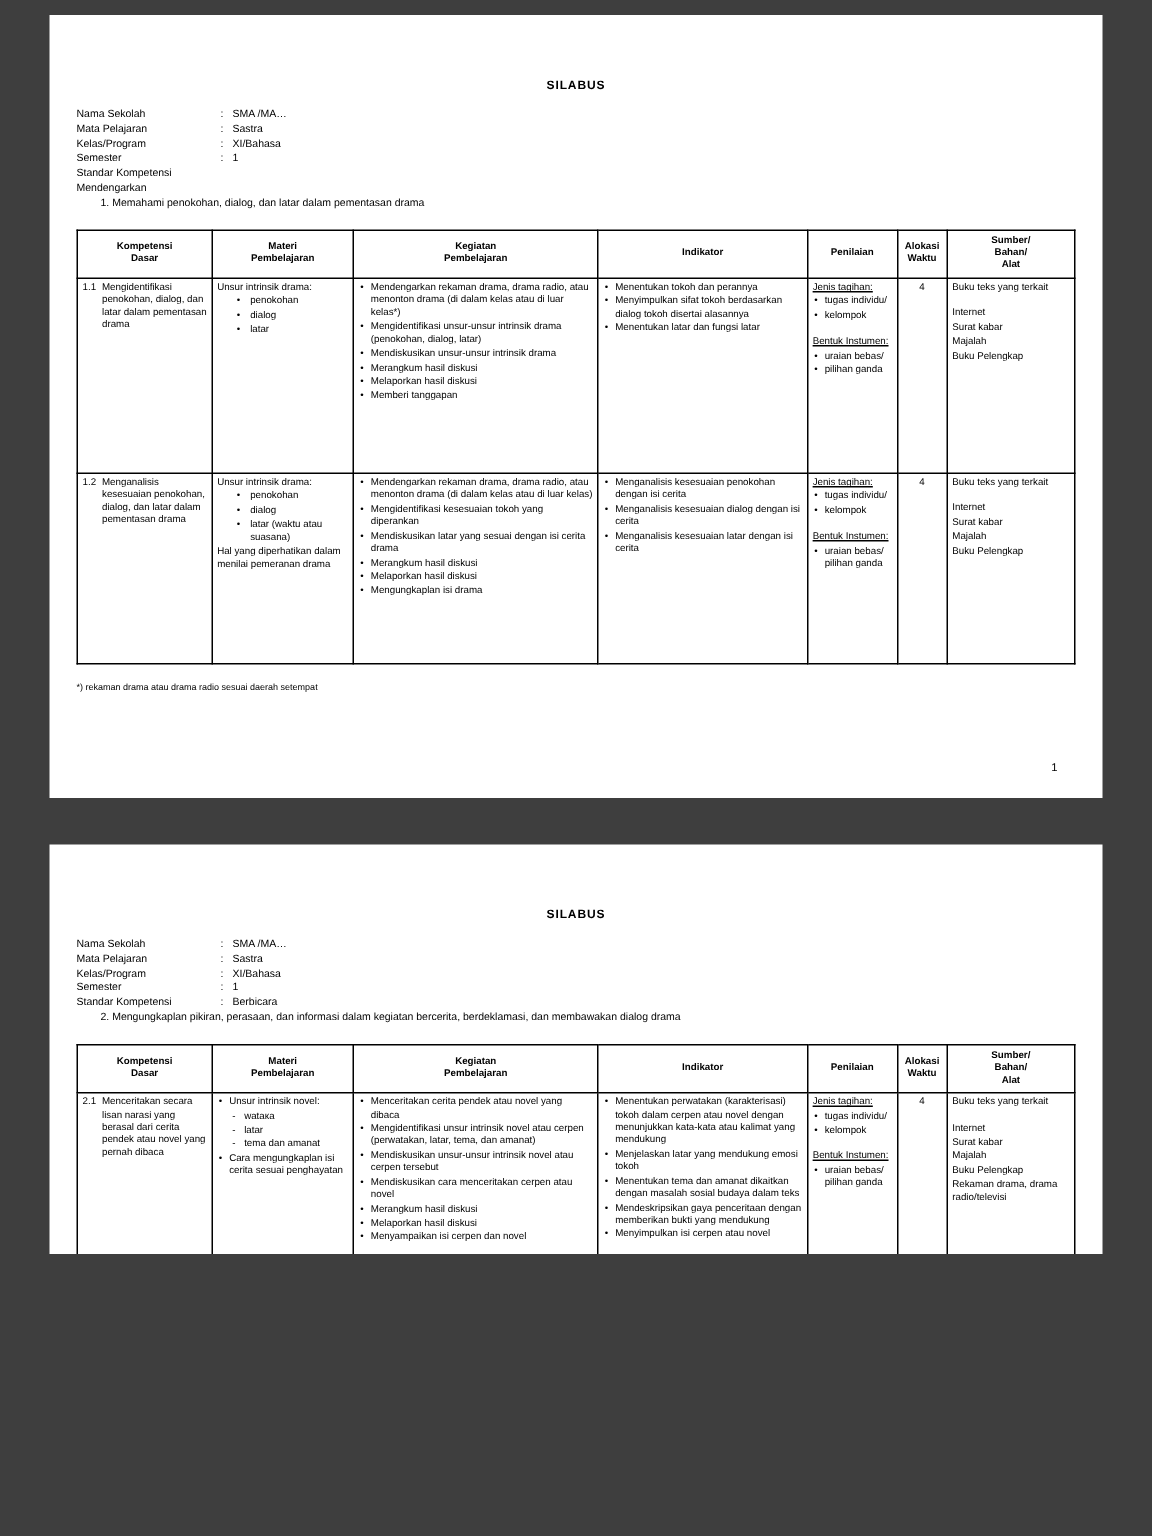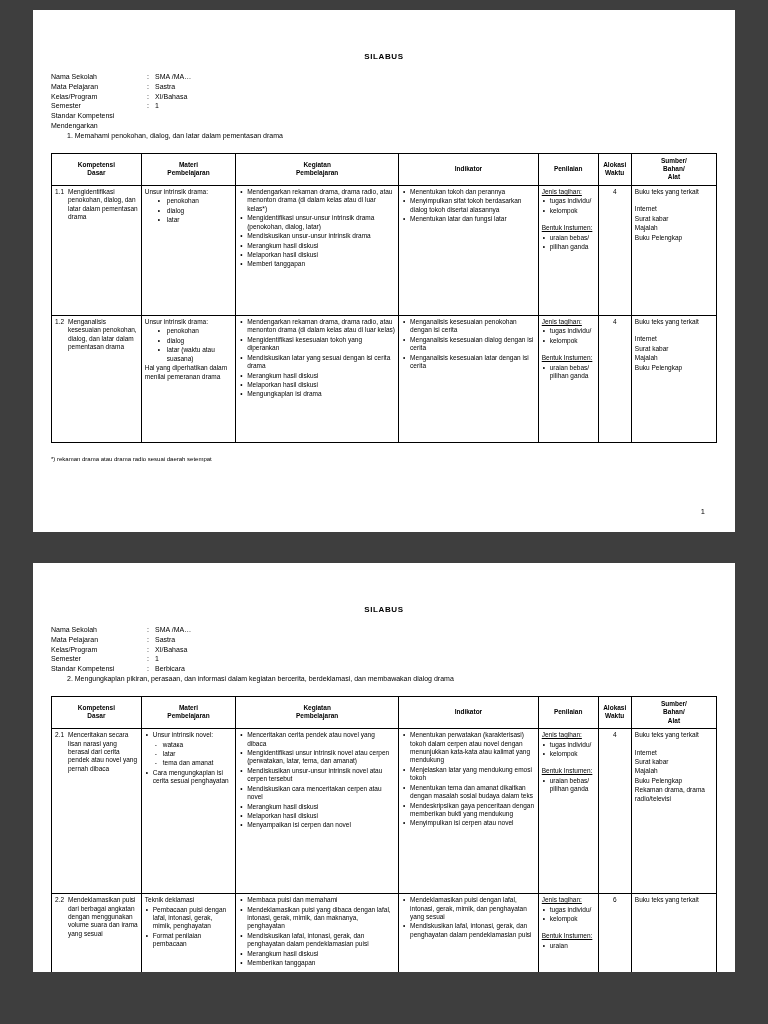--- a/index.html
+++ b/index.html
@@ -1,18 +1,18 @@
 <!DOCTYPE html>
 <html><head>
 <meta charset="utf-8">
 <style>
   * { margin:0; padding:0; box-sizing:border-box; }
   html,body { width:768px; height:1024px; overflow:hidden; }
   body { background:#3e3e3e; font-family:"Liberation Sans", sans-serif; color:#000; }
-  .viewport { width:768px; height:972px; overflow:hidden; }
+  .viewport { width:768px; height:836px; overflow:hidden; }
   .page { width:702px; height:522px; background:#ffffff; margin:0 auto; position:relative; padding:14px 18px; overflow:hidden; }
   .page.first { margin-top:10px; }
   .page.second { margin-top:31px; }
   .doc-title { text-align:center; font-size:8px; font-weight:bold; letter-spacing:.6px; margin-top:28px; }
   .meta { margin-top:11px; font-size:7px; line-height:1.4; }
   .meta-row { display:flex; }
   .meta-label { width:96px; flex-shrink:0; }
   .meta-colon { width:8px; flex-shrink:0; }
   .meta-line.indent { padding-left:16px; }
   table { width:100%; border-collapse:collapse; table-layout:fixed; margin-top:12px; font-size:6.5px; line-height:1.3; }

